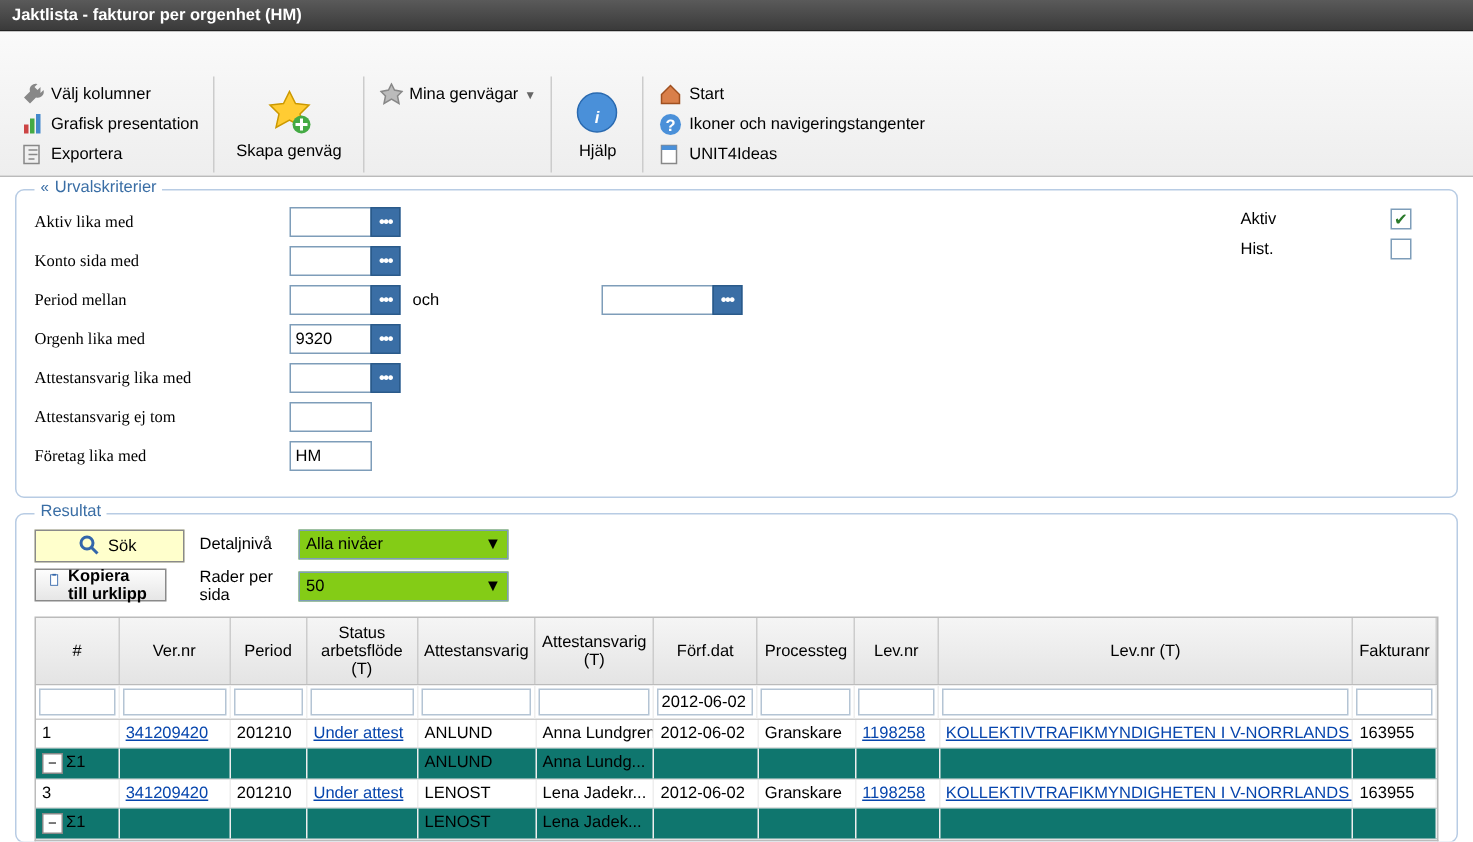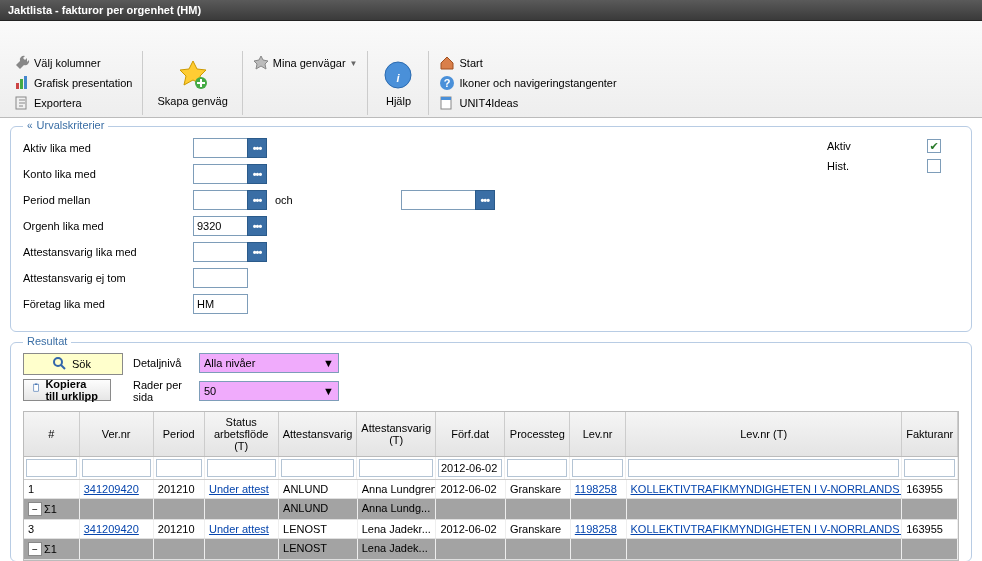--- a/index.html
+++ b/index.html
@@ -16,44 +16,44 @@
 .icon32 { width: 32px; height: 32px; display: inline-block; }
 .dropdown-arrow { font-size: 8px; color: #666; }
 
 .content { padding: 8px 10px; }
 
 .fieldset { border: 1px solid #b8cce4; border-radius: 6px; padding: 10px 12px 12px; margin-bottom: 10px; position: relative; }
 .legend { position: absolute; top: -8px; left: 12px; background: #fff; padding: 0 4px; color: #3a6ea5; font-weight: normal; display: flex; align-items: center; gap: 4px; }
 .legend .chev { color: #3a6ea5; font-size: 10px; }
 
 .form-row { display: flex; align-items: center; margin-bottom: 4px; height: 22px; }
-.form-label { width: 170px; }
+.form-label { width: 170px; font-family: Liberation Serif, serif; }
 .form-input { border: 1px solid #7e9db9; height: 20px; padding: 1px 3px; background: #fff; }
 .form-input.w1 { width: 55px; }
 .form-input.w2 { width: 75px; }
 .lookup-btn { width: 20px; height: 20px; background: #3a6ea5; color: #fff; border: 1px solid #2a5a8a; display: inline-flex; align-items: center; justify-content: center; cursor: pointer; margin-left: -1px; font-weight: bold; letter-spacing: -1px; }
 .cal-btn { width: 20px; height: 20px; border: 1px solid #7e9db9; background: #e8eef5; display: inline-flex; align-items: center; justify-content: center; cursor: pointer; margin-left: -1px; }
 
 .right-col { position: absolute; right: 30px; top: 12px; }
 .check-row { display: flex; align-items: center; margin-bottom: 6px; }
 .check-row label { width: 100px; }
 .checkbox { width: 14px; height: 14px; border: 1px solid #7e9db9; background: #fff; display: inline-flex; align-items: center; justify-content: center; font-size: 11px; color: #2a7a2a; cursor: pointer; }
 .btn { background: linear-gradient(#fdfdfd,#e6e6e6); border: 1px solid #8a8a8a; padding: 2px 8px; display: inline-flex; align-items: center; gap: 4px; cursor: pointer; height: 22px; }
 .btn.sok { background: #ffffcc; width: 100px; padding-left: 28px; }
 .btn.kopiera { width: 88px; font-weight: bold; }
-.sel { border: 1px solid #7e9db9; background: #f0abfc; height: 20px; width: 140px; display: inline-flex; align-items: center; justify-content: space-between; padding: 0 4px; cursor: pointer; }
+.sel { border: 1px solid #7e9db9; background: #84cc16; height: 20px; width: 140px; display: inline-flex; align-items: center; justify-content: space-between; padding: 0 4px; cursor: pointer; }
 
 .grid { border: 1px solid #bbb; border-top: none; }
 .grid-head { display: flex; background: linear-gradient(#f5f5f5,#e4e4e4); border-top: 1px solid #bbb; border-bottom: 1px solid #bbb; }
 .gh { border-right: 1px solid #ccc; padding: 4px 2px; text-align: center; display: flex; align-items: center; justify-content: center; min-height: 40px; }
 .grid-filter { display: flex; background: #fff; border-bottom: 1px solid #ccc; }
 .gf { border-right: 1px solid #eee; padding: 2px; }
 .gf input { width: 100%; border: 1px solid #b4c4d4; height: 18px; padding: 0 2px; }
 .grid-row { display: flex; border-bottom: 1px solid #e0e0e0; background: #fff; }
-.grid-row.sum { background: #a3a3a3; }
+.grid-row.sum { background: #0f766e; }
 .gc { border-right: 1px solid #eee; padding: 3px 4px; white-space: nowrap; overflow: hidden; }
 .gc a { color: #0645ad; text-decoration: underline; }
 .exp { width: 14px; height: 14px; border: 1px solid #888; background: #fff; display: inline-flex; align-items: center; justify-content: center; font-size: 10px; margin-right: 2px; cursor: pointer; }
 
 .c0{width:60px} .c1{width:80px} .c2{width:55px} .c3{width:80px} .c4{width:85px} .c5{width:85px} .c6{width:75px} .c7{width:70px} .c8{width:60px} .c9{width:300px} .c10{width:60px}
 </style>
 </head>
 <body>
 
 <div class="titlebar">Jaktlista - fakturor per orgenhet (HM)</div>
@@ -143,21 +143,21 @@
   </div>
 
   <div style="display:flex">
     <div style="flex:1">
       <div class="form-row">
         <span class="form-label">Aktiv lika med</span>
         <input class="form-input w1" style="">
         <span class="lookup-btn">•••</span>
       </div>
       <div class="form-row">
-        <span class="form-label">Konto lika med</span>
+        <span class="form-label">Konto sida med</span>
         <input class="form-input w1" style="">
         <span class="lookup-btn">•••</span>
       </div>
       <div class="form-row">
         <span class="form-label">Period mellan</span>
         <input class="form-input w1" style="">
         <span class="lookup-btn">•••</span>
         <span style="margin:0 8px">och</span>
         <span style="width:100px"></span>
         <input class="form-input w2" style="">

